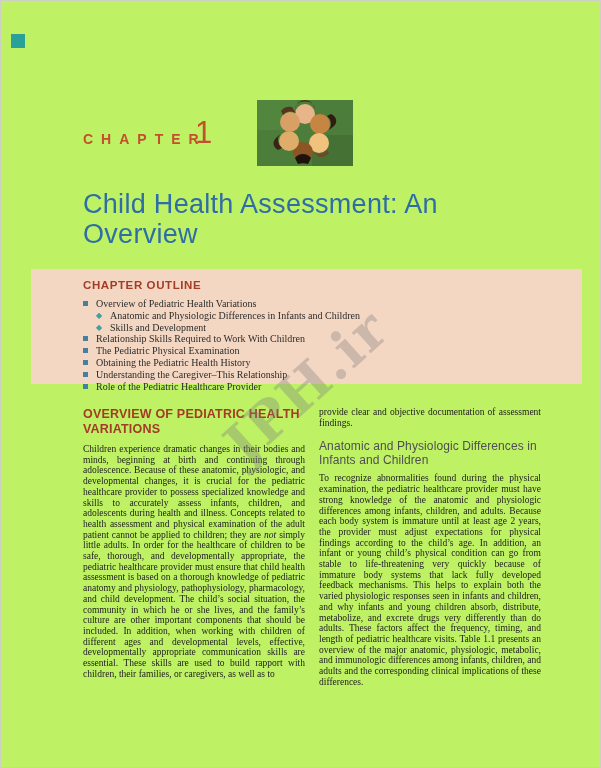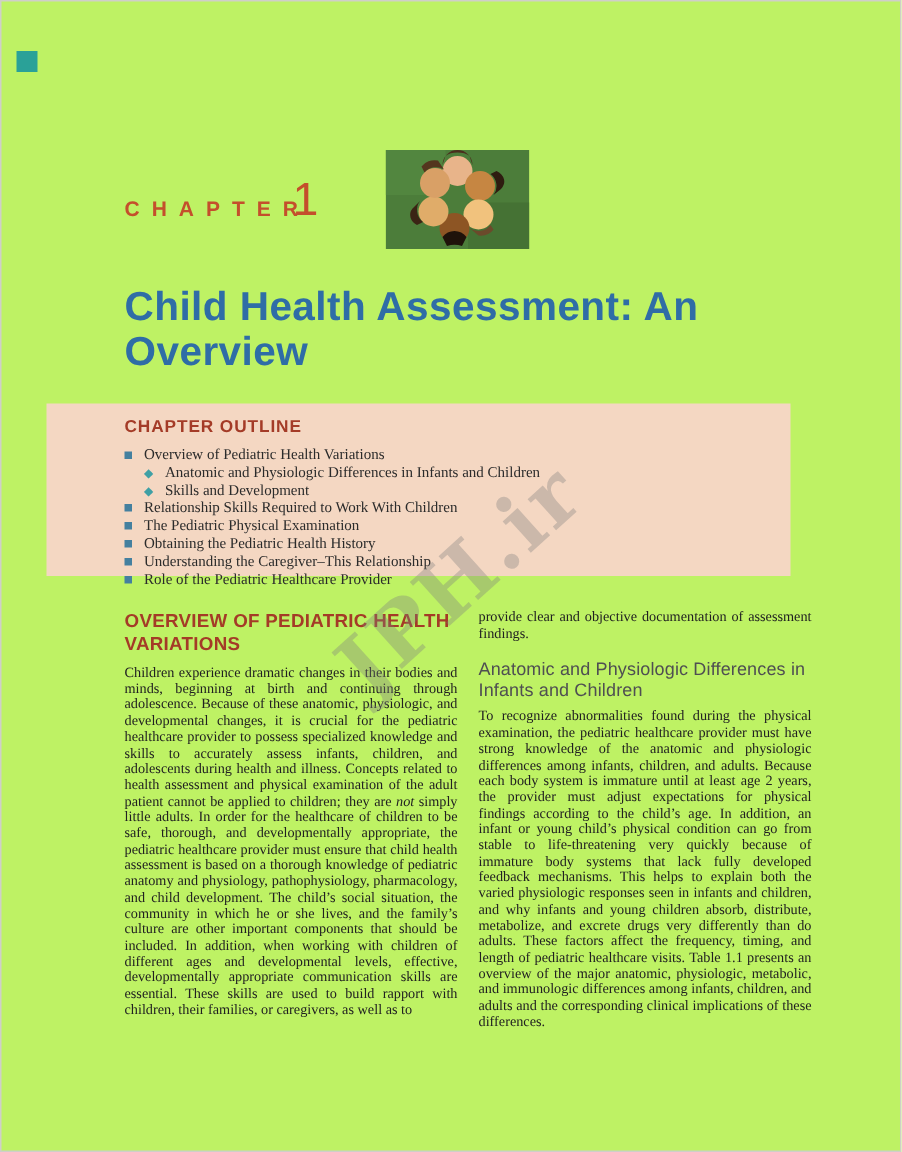--- a/index.html
+++ b/index.html
@@ -26,25 +26,25 @@
     font-weight:500;font-size:31px;color:#c44f2c;
     position:absolute;left:112px;top:-2px;
   }
   .chapter-photo{
     position:absolute;left:256px;top:99px;width:96px;height:66px;
     overflow:hidden;
   }
   .page-title{
     position:absolute;left:82px;top:170px;width:460px;
     font-family:"Liberation Sans", sans-serif;
-    font-weight:bold;font-size:27px;line-height:30px;
+    font-weight:normal;font-size:27px;line-height:30px;
     letter-spacing:0.3px;color:#2f6da6;
   }
   .outline-box{
-    position:absolute;left:30px;top:268px;width:496px;height:115px;
+    position:absolute;left:30px;top:268px;width:551px;height:115px;
     background:#f4d7c2;
   }
   .outline-heading{
     position:absolute;left:52px;top:10px;
     font-family:"Liberation Sans", sans-serif;
     font-weight:bold;font-size:11.5px;letter-spacing:0.6px;
     color:#a43b27;
   }
   .outline-list{
     position:absolute;left:52px;top:29px;width:480px;

